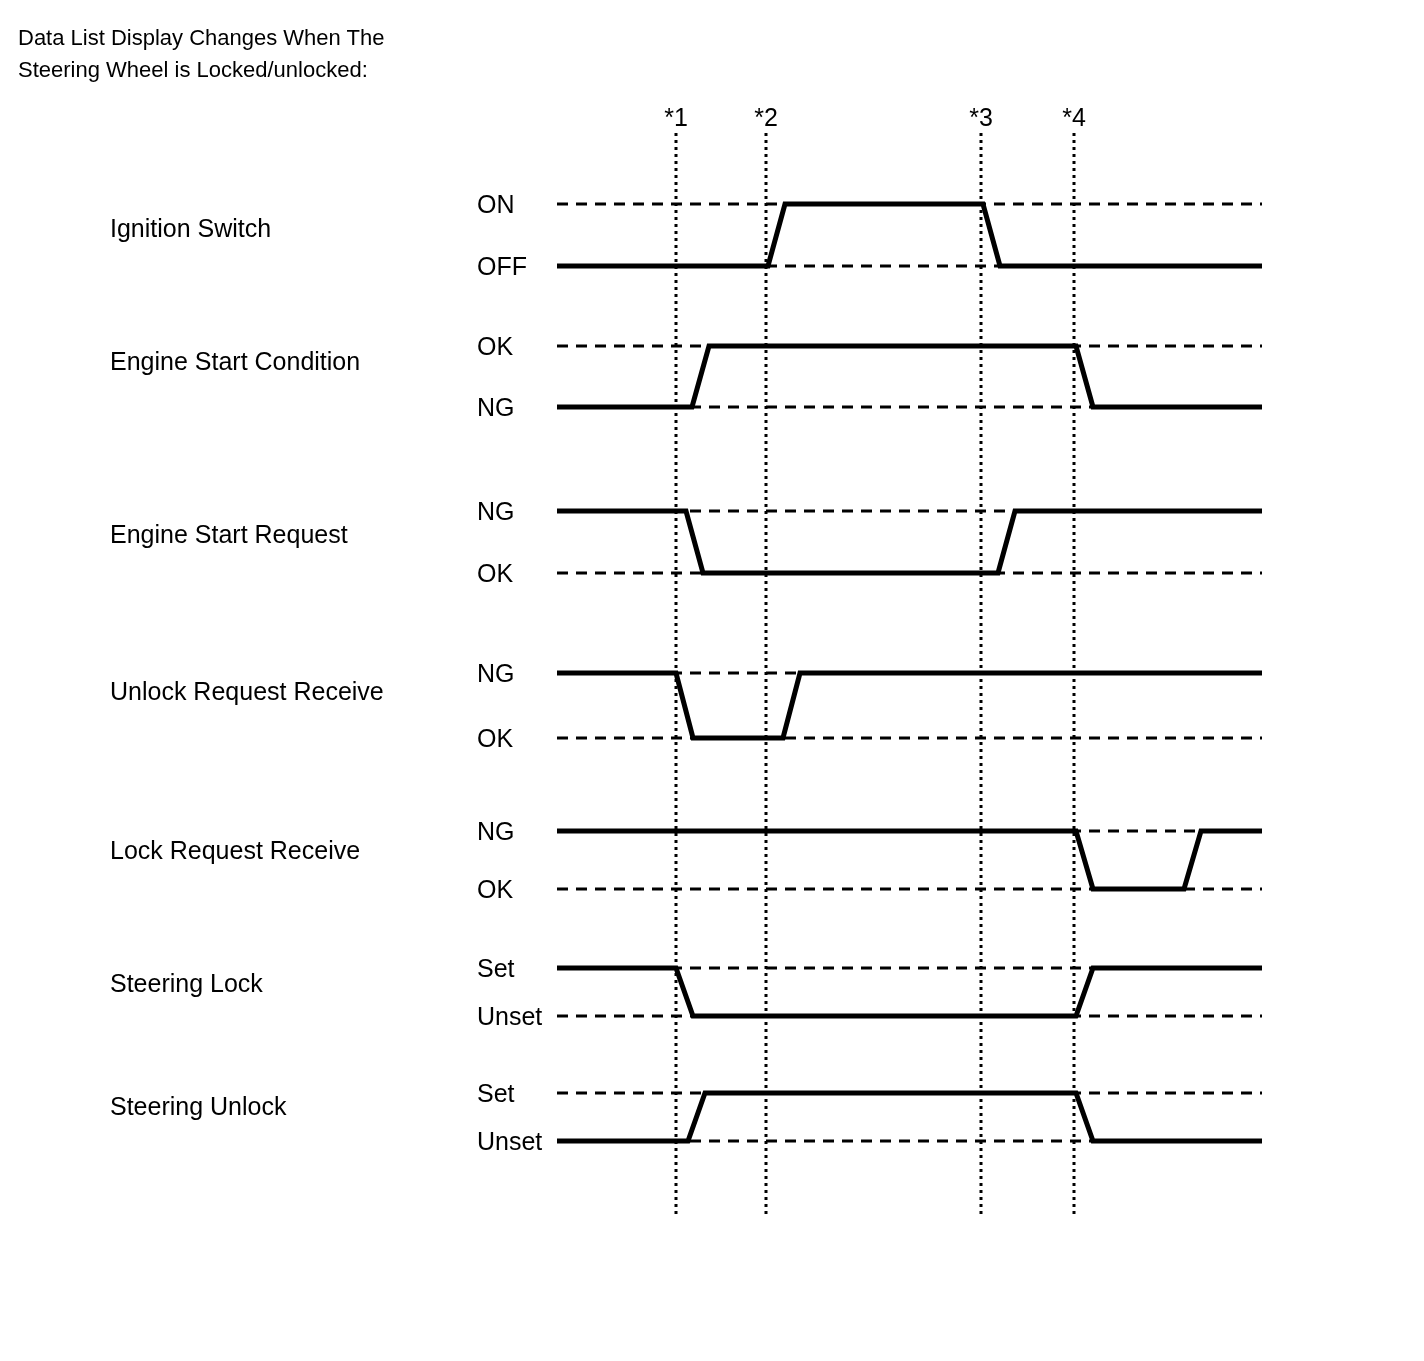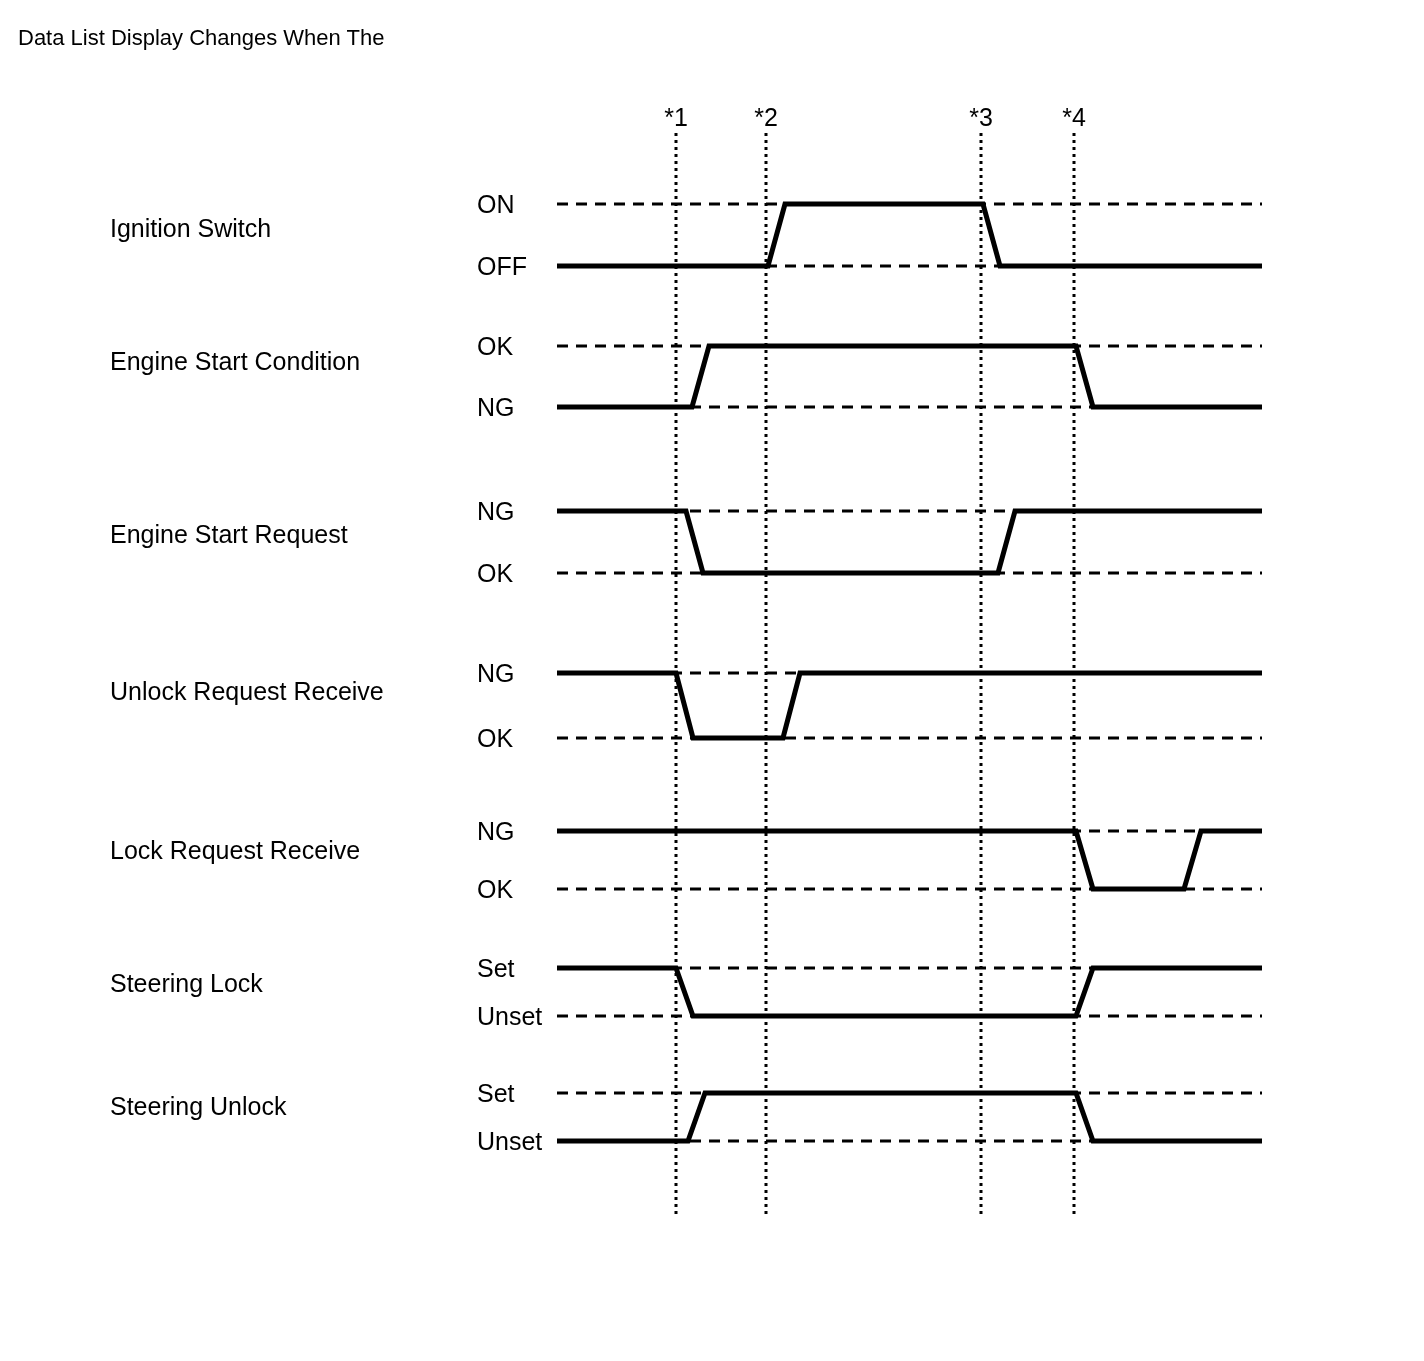--- a/index.html
+++ b/index.html
@@ -32,20 +32,21 @@
     font-family: "Liberation Sans", sans-serif;
     fill: #000000;
     font-size: 25px;
   }
 </style>
 </head>
 <body>
 
 <div class="title">
   <div>Data List Display Changes When The</div>
+  <div>Steering Wheel is Locked/unlocked:</div>
 </div>
 
 <svg id="timing-svg" width="1424" height="1361" viewBox="0 0 1424 1361" xmlns="http://www.w3.org/2000/svg">
     <line x1="676" y1="133" x2="676" y2="1215" stroke="#000000" stroke-width="3" stroke-dasharray="3 4"></line>
     <text x="676" y="126" text-anchor="middle">*1</text>
     <line x1="766" y1="133" x2="766" y2="1215" stroke="#000000" stroke-width="3" stroke-dasharray="3 4"></line>
     <text x="766" y="126" text-anchor="middle">*2</text>
     <line x1="981" y1="133" x2="981" y2="1215" stroke="#000000" stroke-width="3" stroke-dasharray="3 4"></line>
     <text x="981" y="126" text-anchor="middle">*3</text>
     <line x1="1074" y1="133" x2="1074" y2="1215" stroke="#000000" stroke-width="3" stroke-dasharray="3 4"></line>

